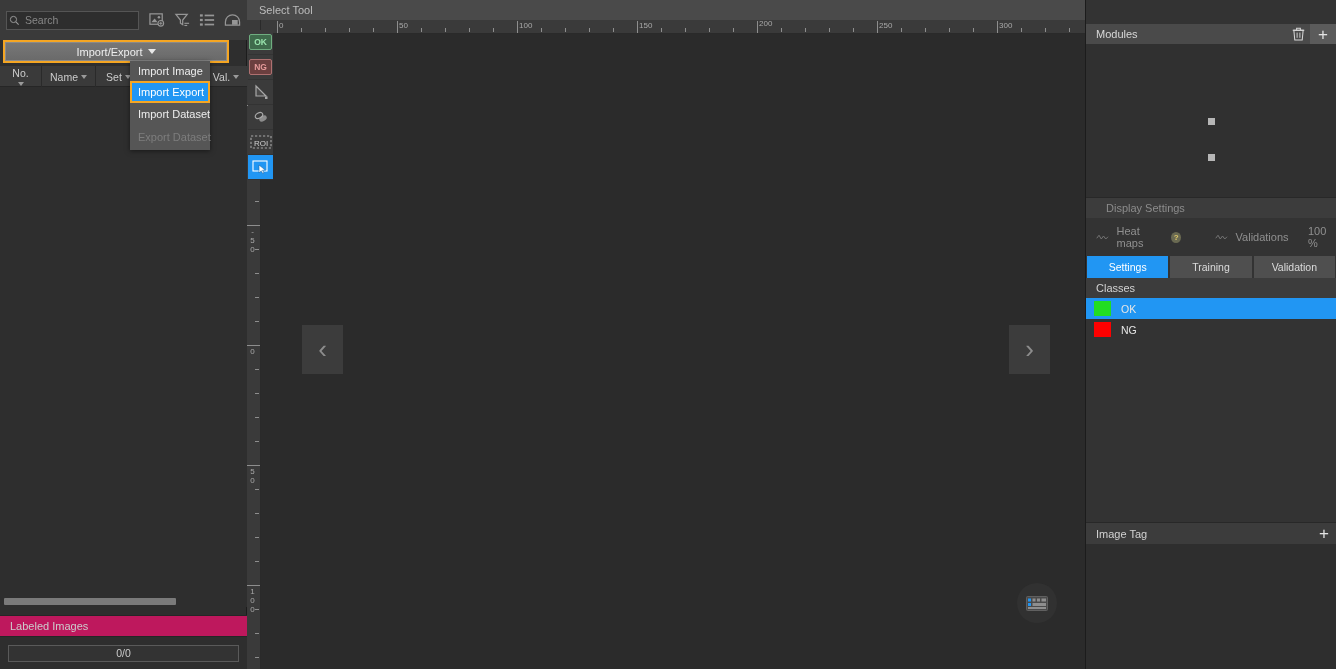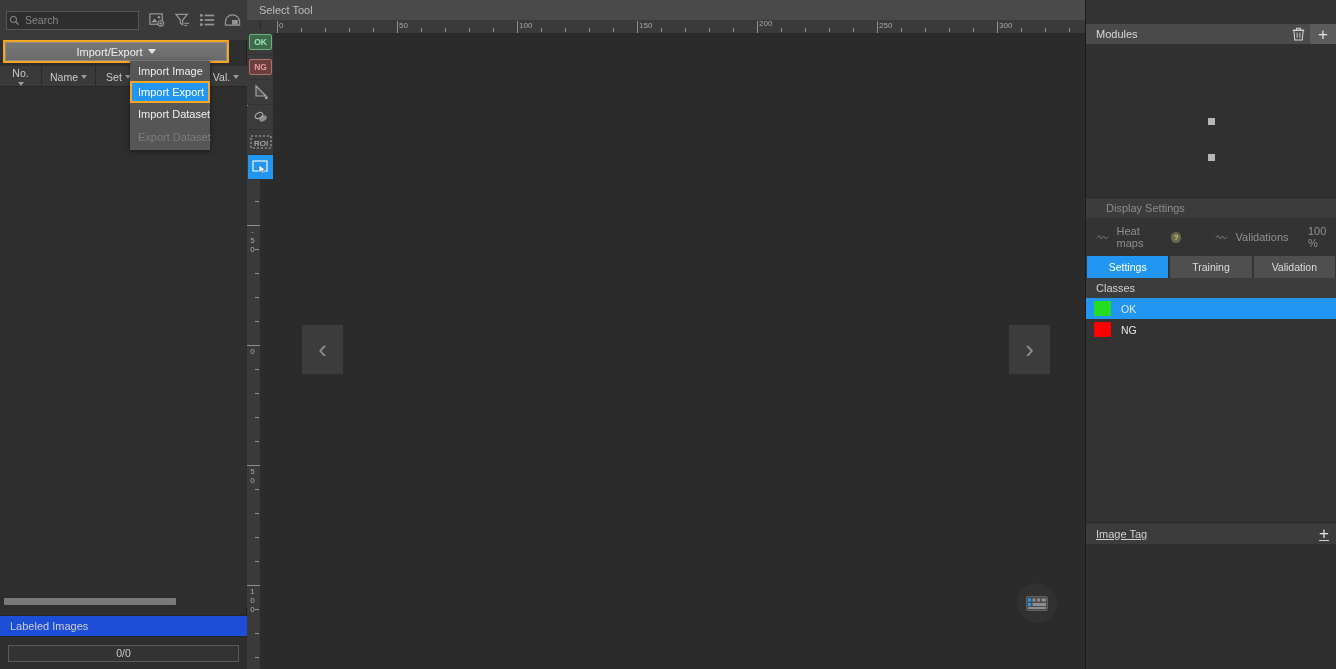--- a/index.html
+++ b/index.html
@@ -72,21 +72,21 @@
     background: #2e2e2e; border-bottom: 1px solid #222;
   }
   #hscroll-track {
     position: absolute; left: 0; bottom: 62px; width: 247px; height: 11px;
     background: #2e2e2e; display: flex; align-items: center; padding: 0 4px;
   }
   #hscroll-thumb { width: 172px; height: 7px; background: #7a7a7a; border-radius: 1px; }
 
   #labeled-bar {
     position: absolute; left: 0; bottom: 32px; width: 247px; height: 22px;
-    background: #1d4ed8; display: flex; align-items: center; padding-left: 10px;
+    background: #be185d; display: flex; align-items: center; padding-left: 10px;
     color: #ccc; font-size: 11px;
     border-top: 1px solid #262626; border-bottom: 1px solid #262626;
   }
   #progress-wrap {
     position: absolute; left: 0; bottom: 0; width: 247px; height: 32px;
     background: #2e2e2e; display: flex; align-items: center; justify-content: center;
   }
   #progress-bar {
     width: 231px; height: 17px; border: 1px solid #5a5a5a; background: #333;
     display: flex; align-items: center; justify-content: center;
@@ -221,21 +221,21 @@
   .class-row {
     height: 21px; display: flex; align-items: center; padding-left: 8px; gap: 10px;
     color: #e6e6e6; font-size: 10.5px;
   }
   .class-row.sel { background: #2196F3; }
   .swatch { width: 17px; height: 15px; }
   #classes-list { background: #333; height: 180px; }
   #image-tag-header {
     position: absolute; left: 0; bottom: 125px; width: 251px; height: 22px;
     background: #3c3c3c; display: flex; align-items: center; padding: 0 8px 0 10px;
-    color: #d2d2d2; font-size: 11px; border-top: 1px solid #282828; text-decoration: underline;
+    color: #d2d2d2; font-size: 11px; border-top: 1px solid #282828;
   }
   #image-tag-header .hspace { flex: 1; }
   #image-tag-body {
     position: absolute; left: 0; bottom: 0; width: 251px; height: 125px;
     background: #2e2e2e;
   }
   .plus-glyph { font-size: 17px; color: #e3e3e3; line-height: 1; font-weight: 300; }
 </style>
 </head>
 <body>

